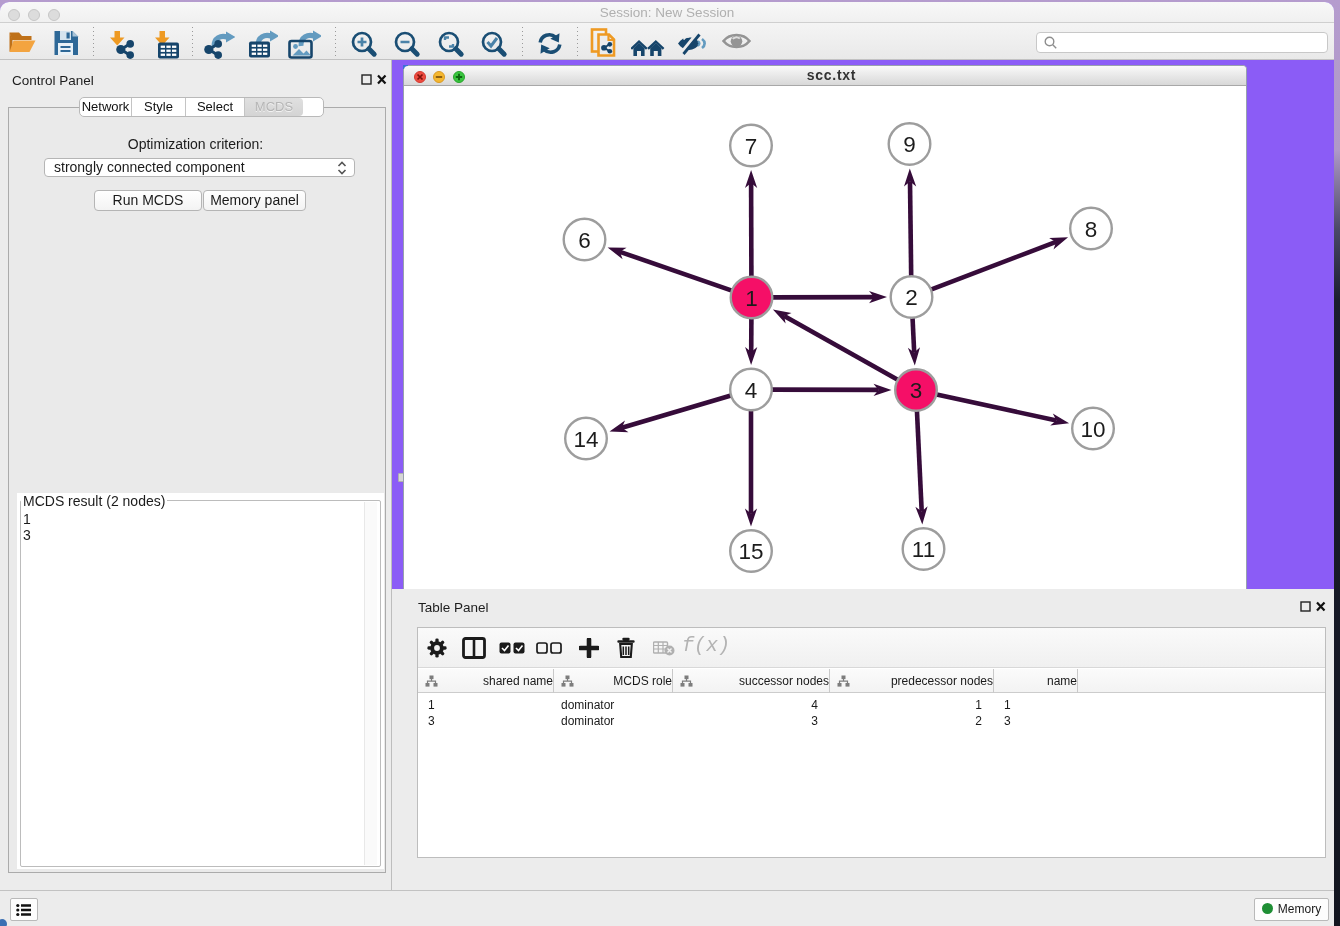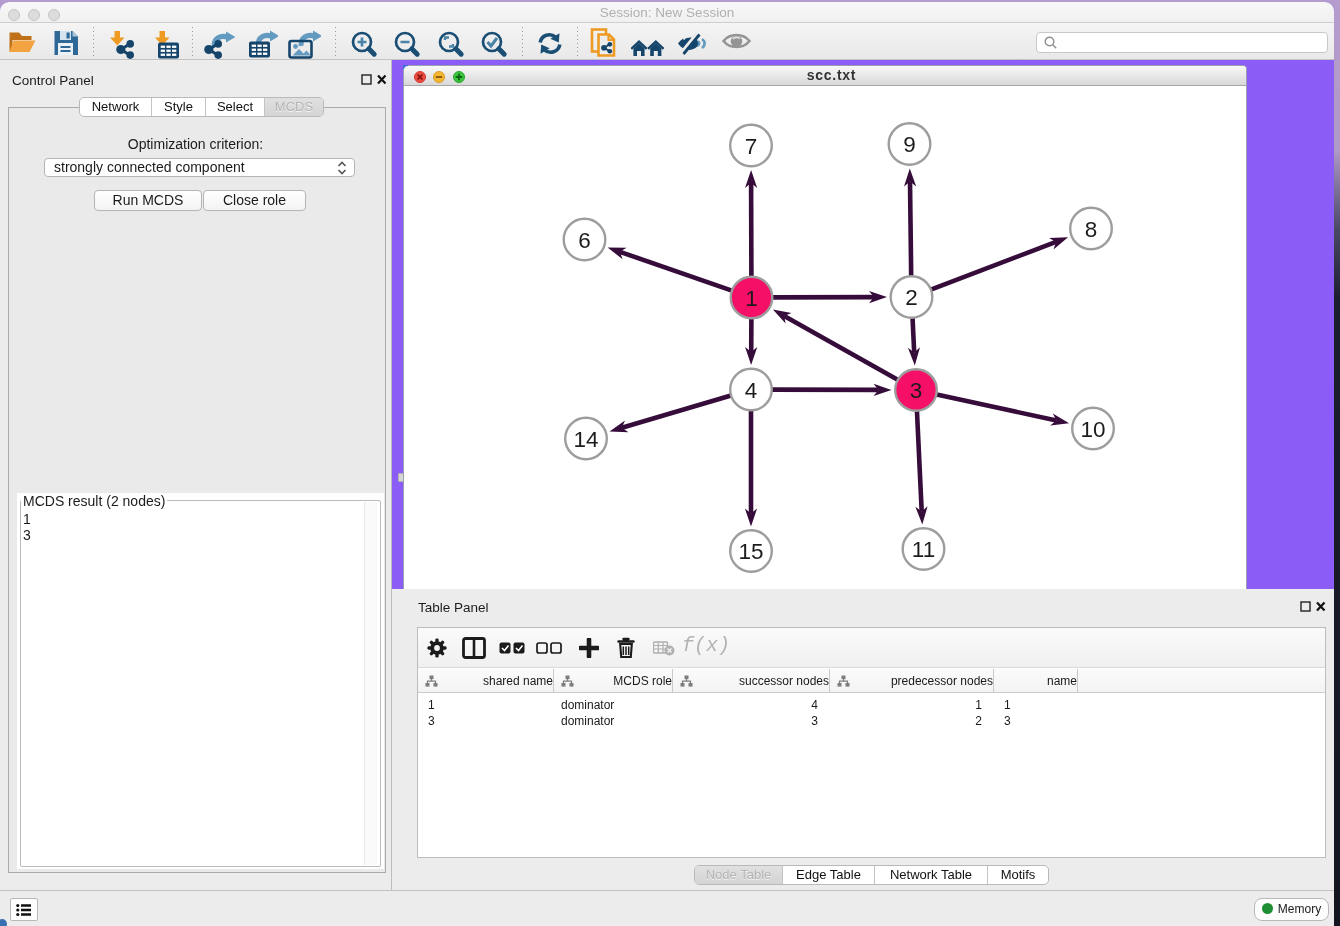--- a/index.html
+++ b/index.html
@@ -49,21 +49,21 @@
 .trow{position:absolute;left:0;width:100%;height:16px;font-size:12px;color:#1a1a1a}
 .trow div{position:absolute;top:0;line-height:16px}
 
 #btabs{position:absolute;left:302px;top:276px;width:355px;height:20px;border:1px solid #b9b9b9;border-radius:5px;background:#fff;font-size:13px;display:flex}
 #btabs div{text-align:center;line-height:18px;border-right:1px solid #c4c4c4;color:#111}
 #btabs div:first-child{background:linear-gradient(#e0e0e0,#d4d4d4);border-radius:4px 0 0 4px;color:#b5b5b5;text-shadow:0 1px 0 #f2f2f2}
 #btabs div:last-child{border-right:none}
 
 #status{left:0;top:888px;width:1334px;height:36px;background:#ececec;border-top:1px solid #c2c2c2}
 #listbtn{position:absolute;left:10px;top:7px;width:28px;height:23px;background:#fdfdfd;border:1px solid #b9b9b9;border-radius:2px}
-#membtn{position:absolute;left:1254px;top:7px;width:75px;height:23px;background:#fdfdfd;border:1px solid #b9b9b9;border-radius:8px;font-size:12px;color:#1a1a1a;text-align:center;line-height:21px}
+#membtn{position:absolute;left:1254px;top:7px;width:75px;height:23px;background:#fdfdfd;border:1px solid #b9b9b9;border-radius:2px;font-size:12px;color:#1a1a1a;text-align:center;line-height:21px}
 #membtn i{display:inline-block;width:11px;height:11px;border-radius:50%;background:#1e8e34;margin-right:5px;vertical-align:-1px;font-style:normal}
 </style></head><body>
 <div class="abs" id="desktop"></div>
 <div class="abs" id="win">
 <div class="abs" id="titlebar">
  <div class="tl" style="left:8px"></div>
       <div class="tl" style="left:28px"></div>
       <div class="tl" style="left:48px"></div>
  <div id="wtitle">Session: New Session</div>
 </div>
@@ -208,32 +208,32 @@
       </div>
     </div>
     <div class="abs" id="cpanel">
       <div id="cphead">Control Panel</div>
       <div class="winbtns" style="left:361px"><svg width="26" height="11" viewBox="0 0 26 11">
           <rect x="1" y="1" width="9" height="9" fill="none" stroke="#222" stroke-width="1.4"></rect>
           <path d="M17 1.5 L24.5 9.5 M24.5 1.5 L17 9.5" stroke="#111" stroke-width="2.2"></path>
         </svg></div>
       <div id="cpbody"></div>
       <div id="cptabs">
-        <div style="width:72px">Network</div>
+        <div style="width:52px">Network</div>
         <div style="width:54px">Style</div>
         <div style="width:59px">Select</div>
         <div style="width:58px">MCDS</div>
       </div>
       <div id="optlab">Optimization criterion:</div>
       <div id="combo">strongly connected component<svg width="10" height="14" viewBox="0 0 10 14" style="position:absolute;right:7px;top:2px">
           <path d="M1.5 5 L5 1.5 L8.5 5" fill="none" stroke="#555" stroke-width="1.6"></path>
           <path d="M1.5 9 L5 12.5 L8.5 9" fill="none" stroke="#555" stroke-width="1.6"></path>
         </svg></div>
       <div class="btn" style="left:94px;width:108px">Run MCDS</div>
-      <div class="btn" style="left:203px;width:103px">Close role</div>
+      <div class="btn" style="left:203px;width:103px">Memory panel</div>
       <div id="mcdsbox">
         <div id="fieldset">
           <div id="legend">MCDS result (2 nodes)</div>
           <div id="mcdstext">1<br>3</div>
           <div id="mcdssb"></div>
         </div>
       </div>
     </div>
     <div class="abs" id="grip1"></div>
     <div class="abs" id="netwin">
@@ -410,26 +410,20 @@
           <div style="left:586px">1</div>
         </div>
         <div class="trow" style="top:84.5px">
           <div style="left:10px">3</div>
           <div style="left:143px">dominator</div>
           <div style="left:255px;width:145px;text-align:right">3</div>
           <div style="left:412px;width:152px;text-align:right">2</div>
           <div style="left:586px">3</div>
         </div>
       </div>
-      <div id="btabs">
-        <div style="width:88px">Node Table</div>
-        <div style="width:92px">Edge Table</div>
-        <div style="width:113px">Network Table</div>
-        <div style="width:60px">Motifs</div>
-      </div>
     </div>
     <div class="abs" id="status">
       <div style="position:absolute;left:-3px;top:28px;width:10px;height:10px;border-radius:50%;background:#3a6fb3"></div>
       <div id="listbtn"><svg width="16" height="14" viewBox="0 0 16 14" style="margin:4px 0 0 5px">
           <circle cx="1.8" cy="2.5" r="1.6" fill="#111"></circle>
           <circle cx="1.8" cy="7" r="1.6" fill="#111"></circle>
           <circle cx="1.8" cy="11.5" r="1.6" fill="#111"></circle>
           <path d="M5 2.5 h10 M5 7 h10 M5 11.5 h10" stroke="#111" stroke-width="2.6"></path>
         </svg></div>
       <div id="membtn"><i></i>Memory</div>

